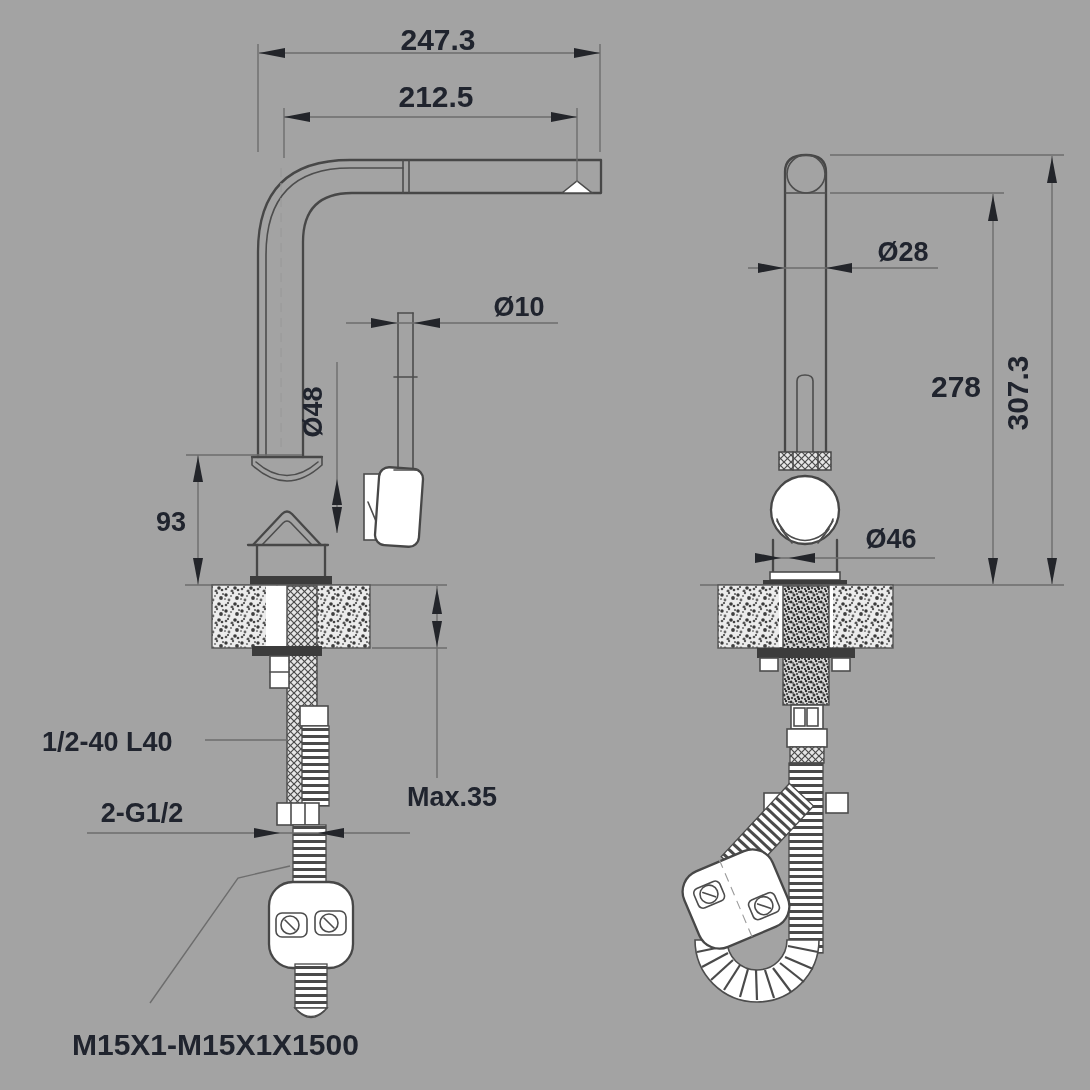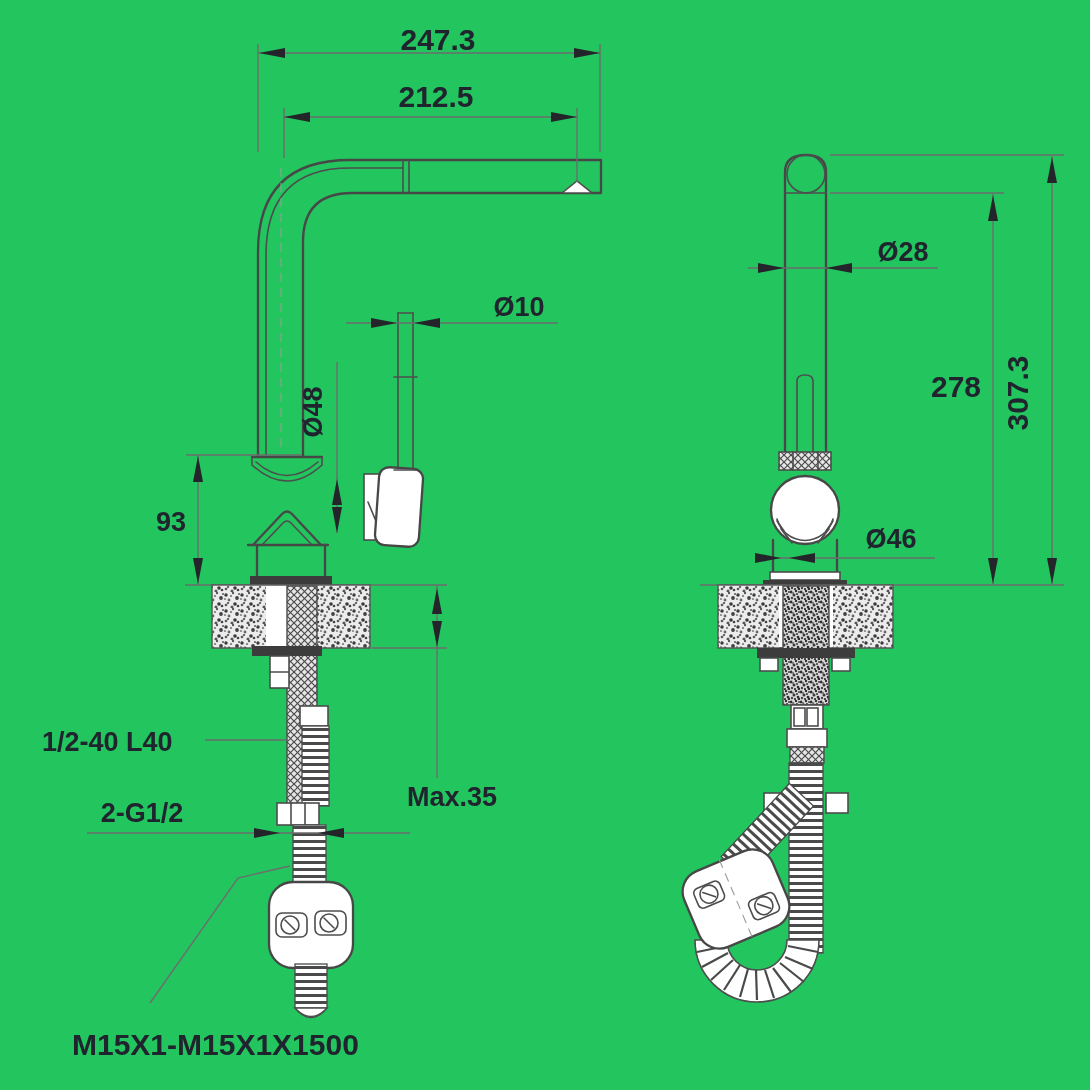--- a/index.html
+++ b/index.html
@@ -1,16 +1,16 @@
 <!DOCTYPE html>
 <html><head>
 <meta charset="utf-8">
 <style>
   html,body{margin:0;padding:0;background:#ffffff;}
-  .stage{width:1090px;height:1090px;position:relative;background:#22c55e;overflow:hidden;}
+  .stage{width:1090px;height:1090px;position:relative;background:#a3a3a3;overflow:hidden;}
   svg{display:block;}
   text{font-family:"Liberation Sans","DejaVu Sans",sans-serif;font-weight:bold;fill:#20242e;}
   .dim-txt{font-size:30px;}
   .dim-txt-sm{font-size:27px;}
   .outline{stroke:#474747;stroke-width:2.3;fill:none;stroke-linecap:round;stroke-linejoin:round;}
   .outline-thin{stroke:#4d4d4d;stroke-width:1.6;fill:none;stroke-linecap:round;}
   .dimline{stroke:#6d6d6d;stroke-width:1.4;fill:none;}
   .arrow{fill:#23252a;stroke:none;}
   .whitefill{fill:#ffffff;}
   .darkfill{fill:#3c3c3c;stroke:none;}

